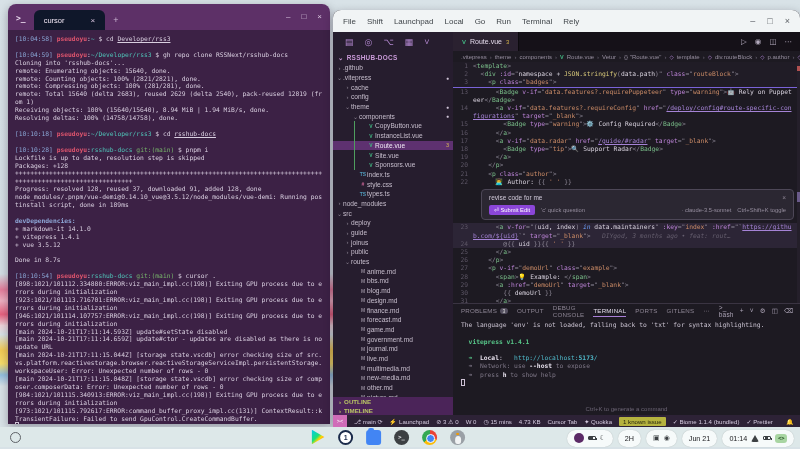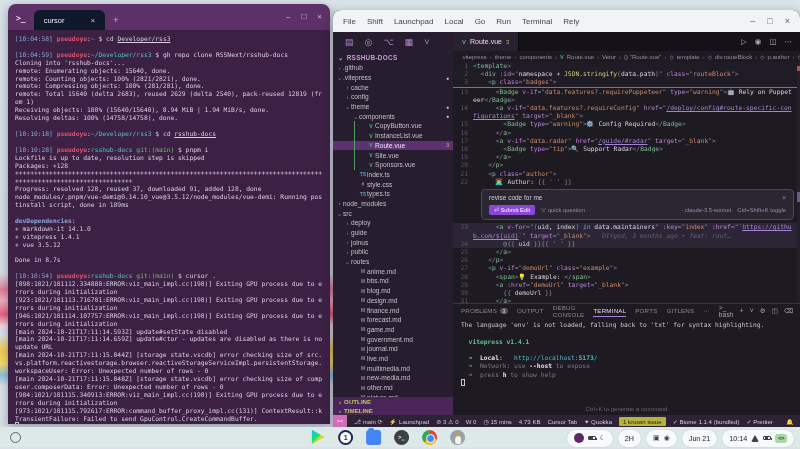--- a/index.html
+++ b/index.html
@@ -626,21 +626,21 @@
         <span>2H</span>
       </div>
       <div class="pill">
         <span class="tray-ic">▣</span>
         <span class="tray-ic">◉</span>
       </div>
       <div class="pill">
         <span>Jun 21</span>
       </div>
       <div class="pill">
-        <span>10:14</span>
+        <span>01:14</span>
         <span class="wifi"></span>
         <span class="batt">
             <i></i>
           </span>
         <span class="vm-badge">&lt;&gt;</span>
       </div>
     </div>
   </div>
 
 </div>

